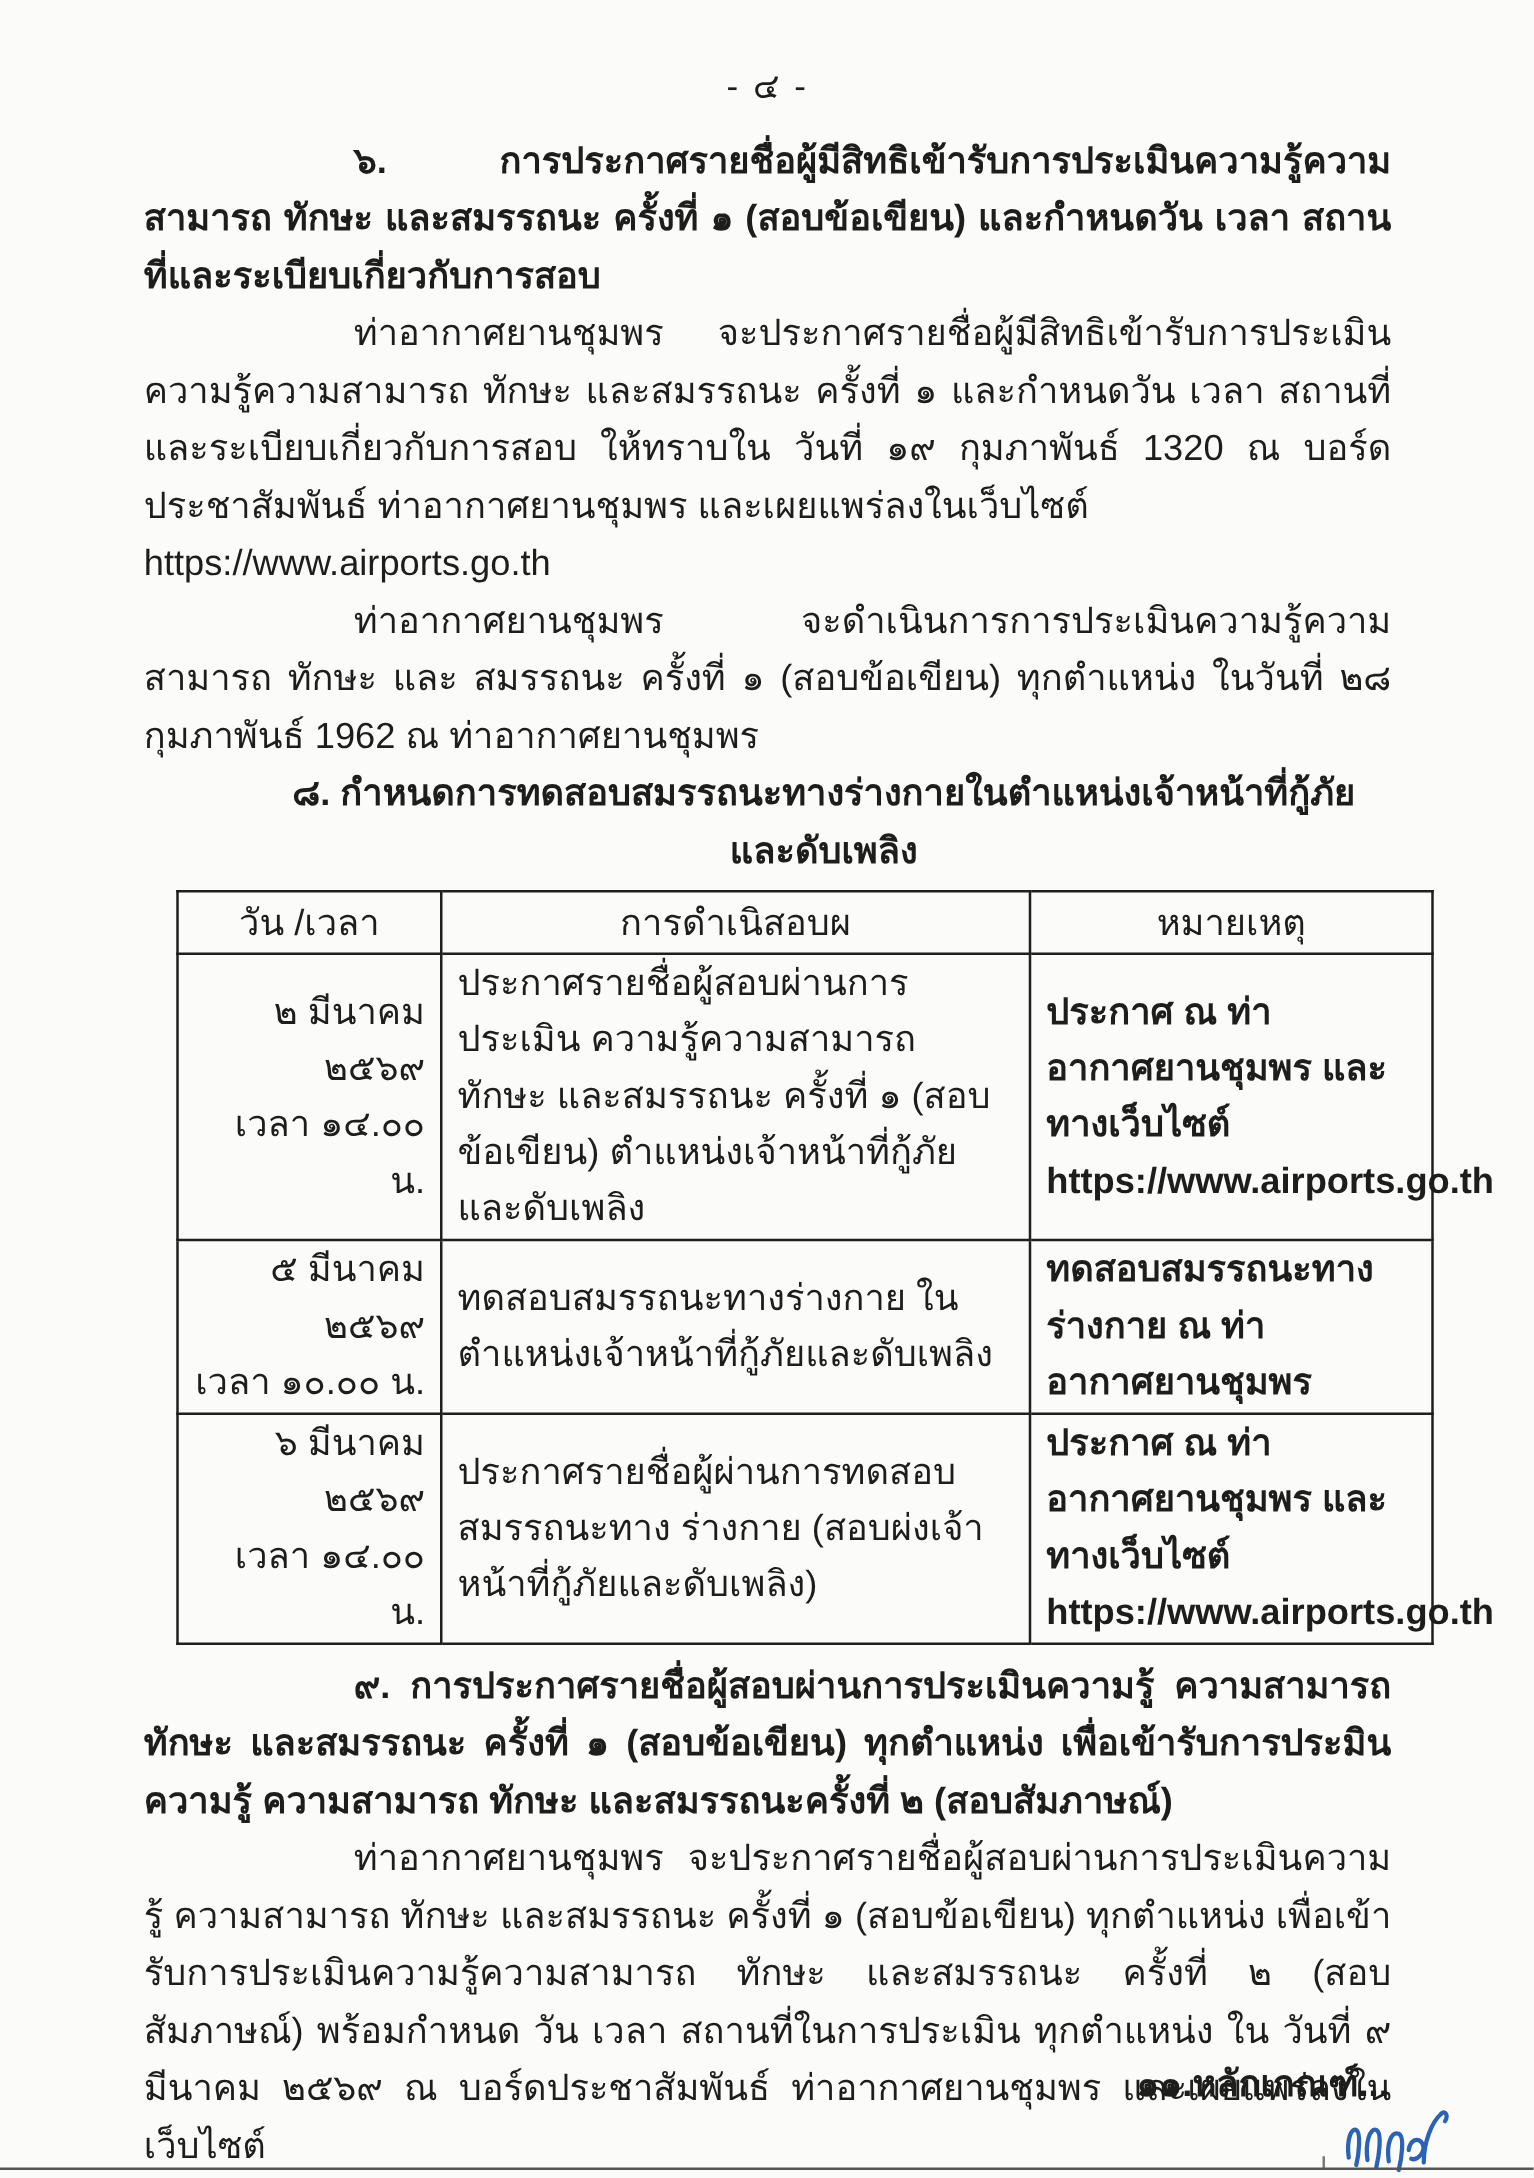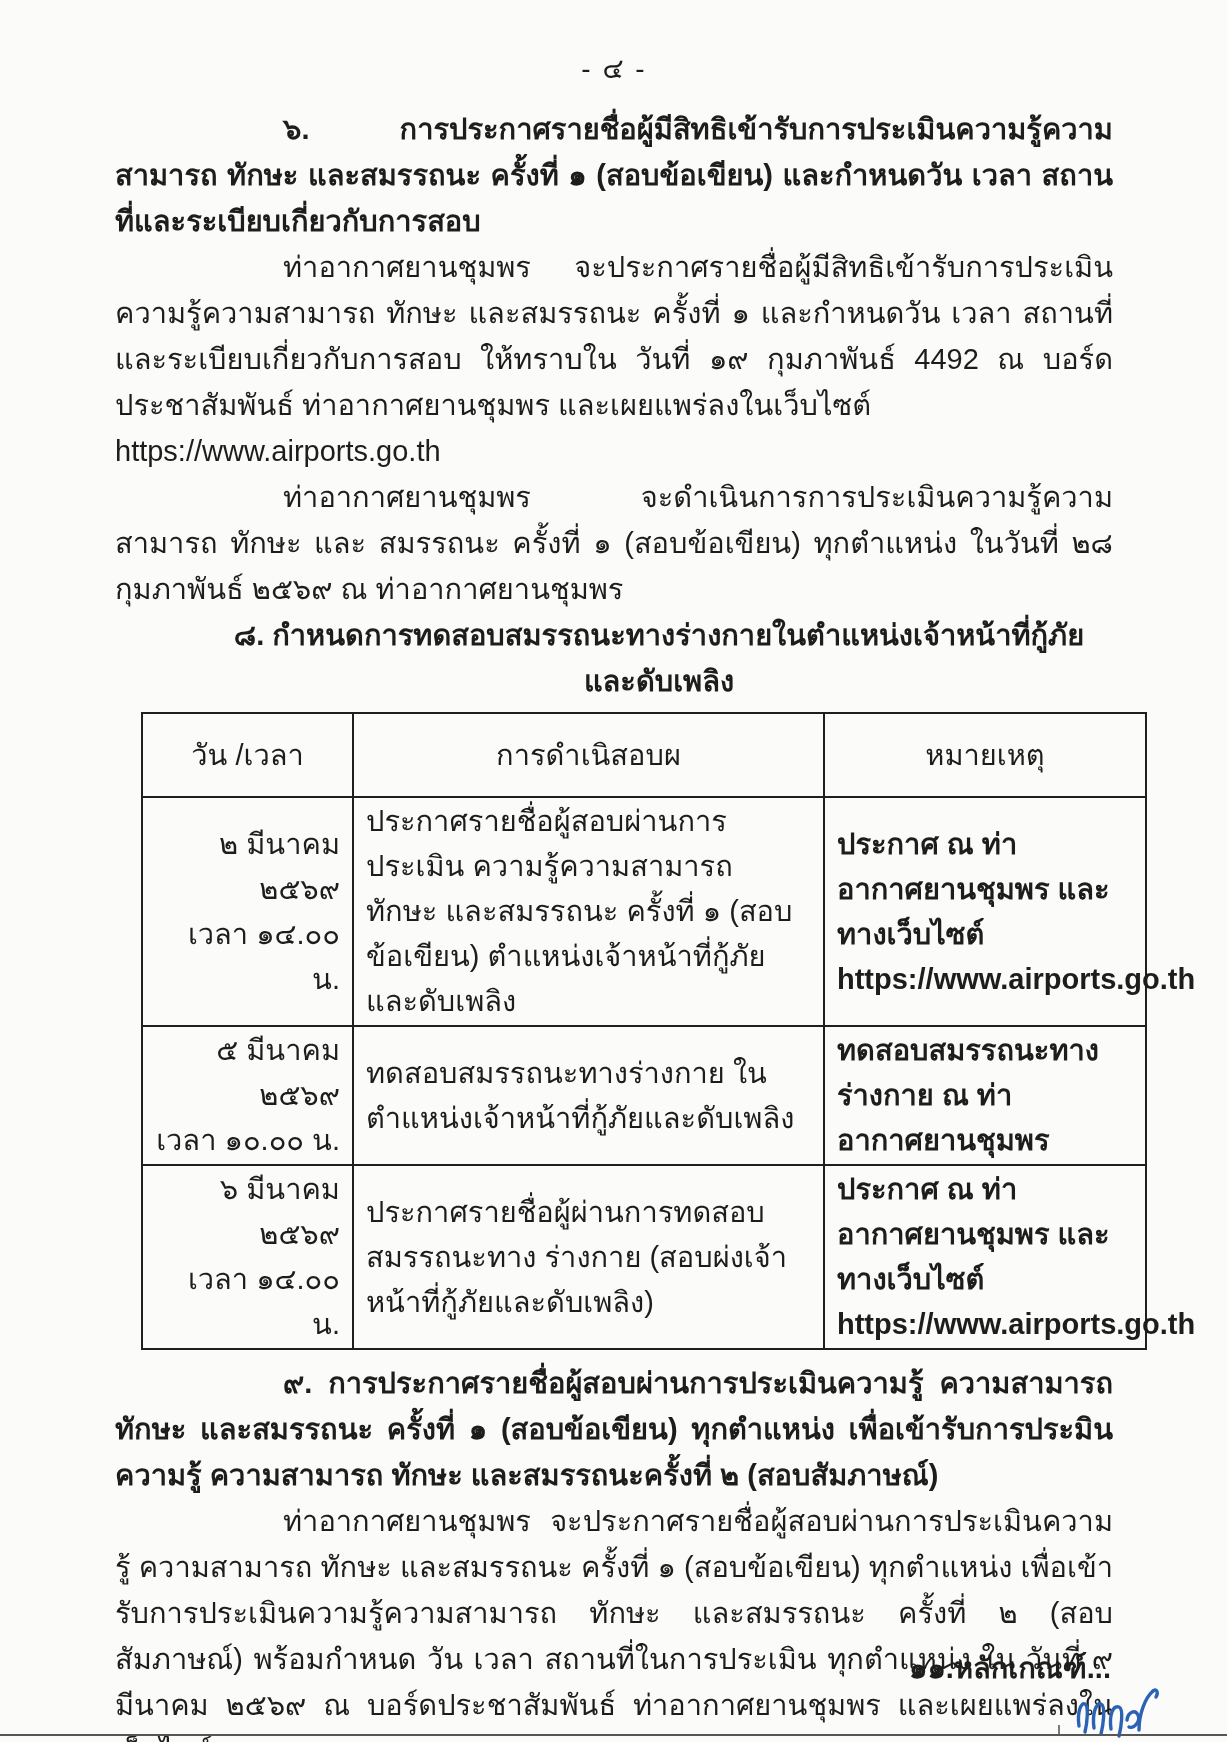--- a/index.html
+++ b/index.html
@@ -44,21 +44,21 @@
   table.sched col.c1 { width:211px; }
   table.sched col.c2 { width:471px; }
   table.sched col.c3 { width:322px; }
   table.sched th, table.sched td {
     border:2px solid #1f1f1d;
     font-size:29px;
     font-weight:400;
     padding:1px 12px;
     vertical-align:middle;
   }
-  table.sched th { height:41px; text-align:center; padding:18px 4px; }
+  table.sched th { height:41px; text-align:center; padding:1px 4px; }
   table.sched td { line-height:45px; }
   td.datecell { text-align:right; }
   tr.r1 td { height:132px; }
   tr.r2 td { height:92px; }
   tr.r3 td { height:124px; }
   .notecell div { line-height:45px;font-weight:bold; }
 
   .continuation {
     position:absolute;
     top:1648px; right:116px;
@@ -80,24 +80,24 @@
   }
 </style>
 </head>
 <body>
 
 <div class="content">
 
   <div class="pagenum">- ๔ -</div>
 
   <p class="txt heading indent mt14">๖. การประกาศรายชื่อผู้มีสิทธิเข้ารับการประเมินความรู้ความสามารถ ทักษะ และสมรรถนะ ครั้งที่ ๑ (สอบข้อเขียน) และกำหนดวัน เวลา สถานที่และระเบียบเกี่ยวกับการสอบ</p>
-  <p class="txt indent">ท่าอากาศยานชุมพร จะประกาศรายชื่อผู้มีสิทธิเข้ารับการประเมินความรู้ความสามารถ ทักษะ และสมรรถนะ ครั้งที่ ๑ และกำหนดวัน เวลา สถานที่และระเบียบเกี่ยวกับการสอบ ให้ทราบใน วันที่ ๑๙ กุมภาพันธ์ 4492 ณ บอร์ดประชาสัมพันธ์ ท่าอากาศยานชุมพร และเผยแพร่ลงในเว็บไซต์</p>
+  <p class="txt indent">ท่าอากาศยานชุมพร จะประกาศรายชื่อผู้มีสิทธิเข้ารับการประเมินความรู้ความสามารถ ทักษะ และสมรรถนะ ครั้งที่ ๑ และกำหนดวัน เวลา สถานที่และระเบียบเกี่ยวกับการสอบ ให้ทราบใน วันที่ ๑๙ กุมภาพันธ์ 1320 ณ บอร์ดประชาสัมพันธ์ ท่าอากาศยานชุมพร และเผยแพร่ลงในเว็บไซต์</p>
   <p class="txt url-line">https://www.airports.go.th</p>
 
-  <p class="txt indent">ท่าอากาศยานชุมพร จะดำเนินการการประเมินความรู้ความสามารถ ทักษะ และ สมรรถนะ ครั้งที่ ๑ (สอบข้อเขียน) ทุกตำแหน่ง ในวันที่ ๒๘ กุมภาพันธ์ ๒๕๖๙ ณ ท่าอากาศยานชุมพร</p>
+  <p class="txt indent">ท่าอากาศยานชุมพร จะดำเนินการการประเมินความรู้ความสามารถ ทักษะ และ สมรรถนะ ครั้งที่ ๑ (สอบข้อเขียน) ทุกตำแหน่ง ในวันที่ ๒๘ กุมภาพันธ์ 1962 ณ ท่าอากาศยานชุมพร</p>
 
   <p class="txt heading center-h">๘. กำหนดการทดสอบสมรรถนะทางร่างกายในตำแหน่งเจ้าหน้าที่กู้ภัยและดับเพลิง</p>
 
   <table class="sched">
     <colgroup>
         <col class="c1">
         <col class="c2">
         <col class="c3">
       </colgroup>
     <thead>

